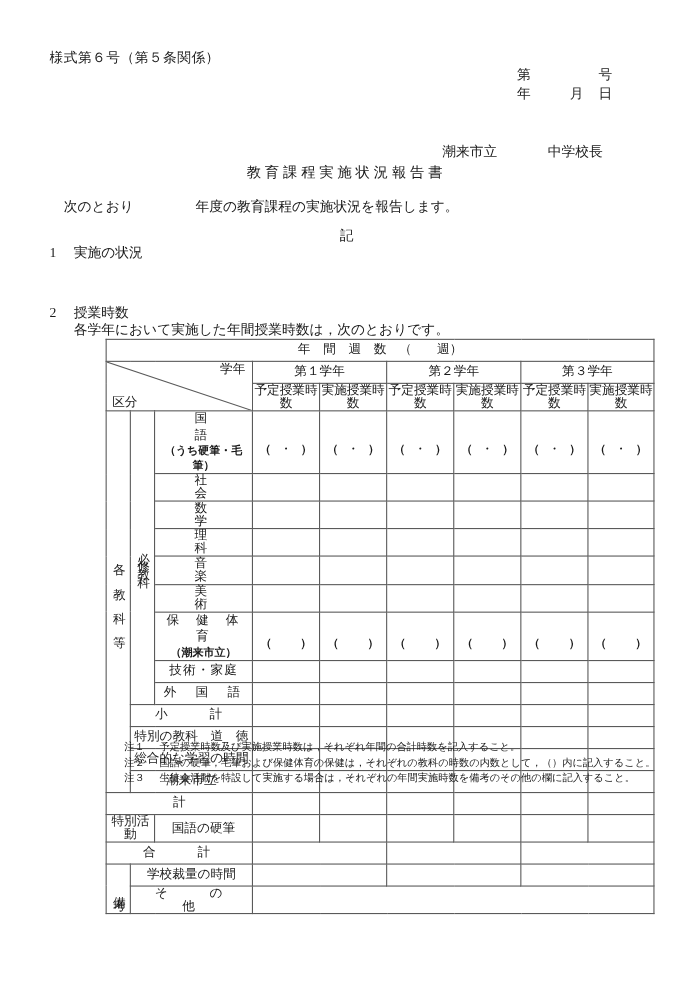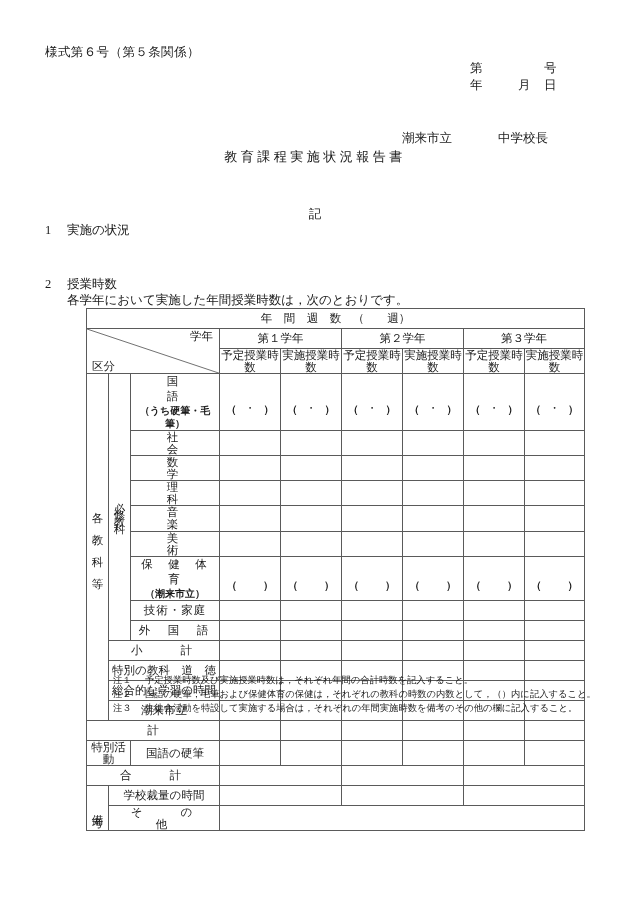--- a/index.html
+++ b/index.html
@@ -39,21 +39,21 @@
 
   .ki { position:absolute; left:0; top:206px; width:630px; text-align:center; font-size:12.5px; }
 
   .sec { position:absolute; font-size:12.5px; white-space:nowrap; }
   .sec .num { display:inline-block; width:22px; }
   .sec1 { left:45px; top:222px; }
   .sec2 { left:45px; top:276px; }
   .sec2sub { position:absolute; left:67px; top:292px; font-size:12.5px; white-space:nowrap; }
 
   
-  .tbl-wrap { position:absolute; left:57px; top:308px;padding-left:29px; }
+  .tbl-wrap { position:absolute; left:67px; top:308px;padding-left:29px; }
   table.grid { border-collapse:collapse; table-layout:fixed; width:496px; }
   table.grid td {
     border:1px solid #5a5a5a;
     font-size:11.5px;
     padding:0;
     text-align:center;
     vertical-align:middle;
     height:19px;
     line-height:1.05;
     background:#fff;
@@ -121,20 +121,23 @@
     </div>
   </div>
 
 
   <div class="sender">
     <span>潮来市立</span><span class="gap"></span><span>中学校長</span>
   </div>
 
   <div class="doc-title">教育課程実施状況報告書</div>
 
+  <div class="intro">
+    <span>次のとおり</span><span class="gap"></span><span>年度の教育課程の実施状況を報告します。</span>
+  </div>
 
   <div class="ki">記</div>
 
   <div class="sec sec1">
     <span class="num">1</span><span>実施の状況</span>
   </div>
 
   <div class="sec sec2">
     <span class="num">2</span><span>授業時数</span>
   </div>

